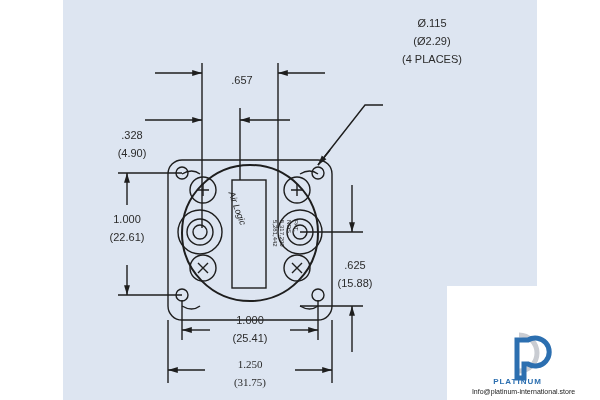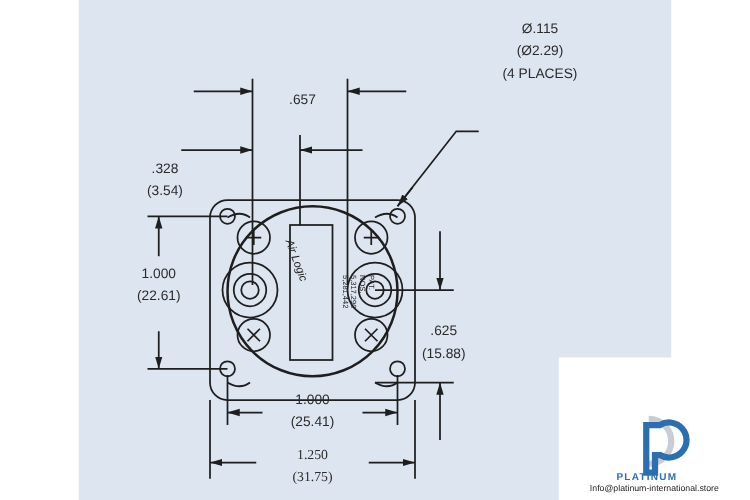--- a/index.html
+++ b/index.html
@@ -89,21 +89,21 @@
     <path d="M519,335 a18,18 0 1 1 0,36" fill="none" stroke="#c9ccd2" stroke-width="5"></path>
     <path d="M528,340 a14,14 0 1 1 0,24 h-4 v14 h-7 v-38 h11z" fill="none" stroke="#2c6fb0" stroke-width="5"></path>
   </g>
 </svg>
 
 <div class="lbl" style="left:203px;top:71px;width:78px;">
   <div>.657</div>
 </div>
 <div class="lbl" style="left:104px;top:102px;width:56px;margin-top:24px;">
   <div>.328</div>
-  <div>(3.54)</div>
+  <div>(4.90)</div>
 </div>
 <div class="lbl" style="left:92px;top:210px;width:70px;">
   <div>1.000</div>
   <div>(22.61)</div>
 </div>
 <div class="lbl" style="left:320px;top:256px;width:70px;">
   <div>.625</div>
   <div>(15.88)</div>
 </div>
 <div class="lbl" style="left:205px;top:311px;width:90px;">

